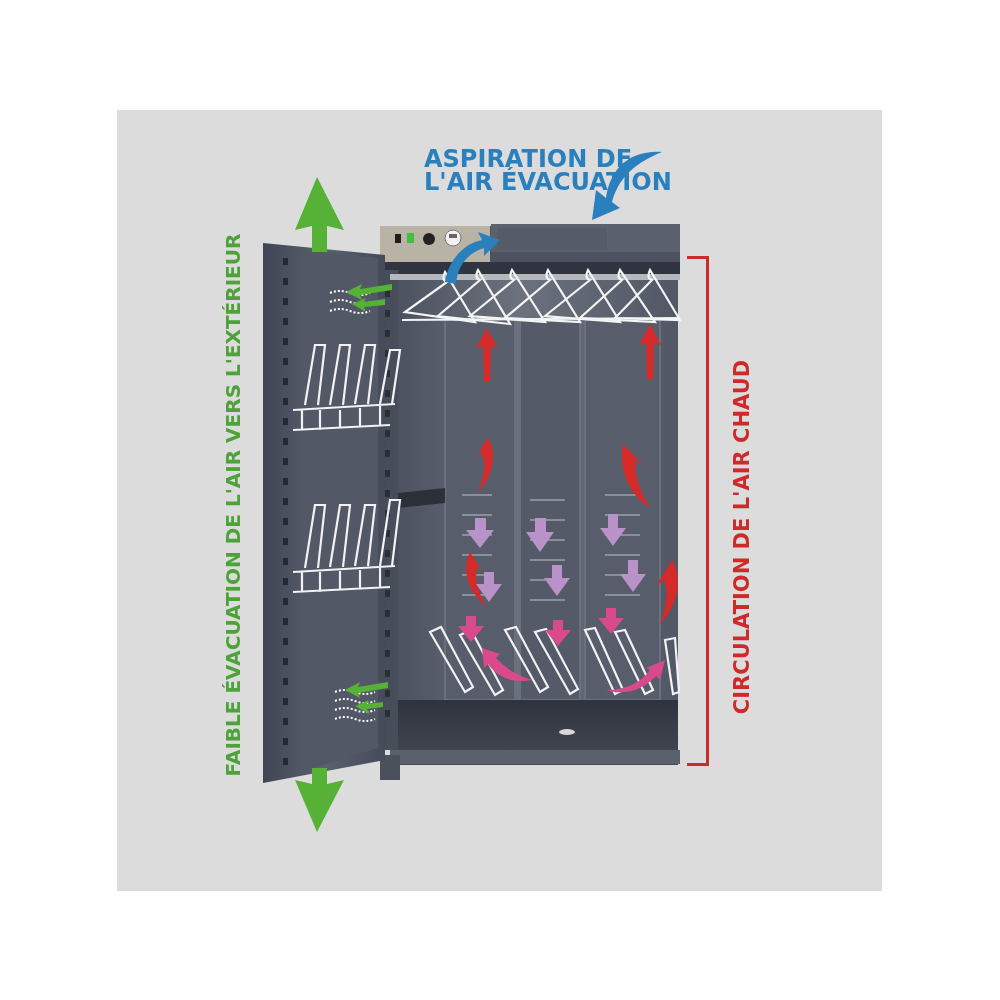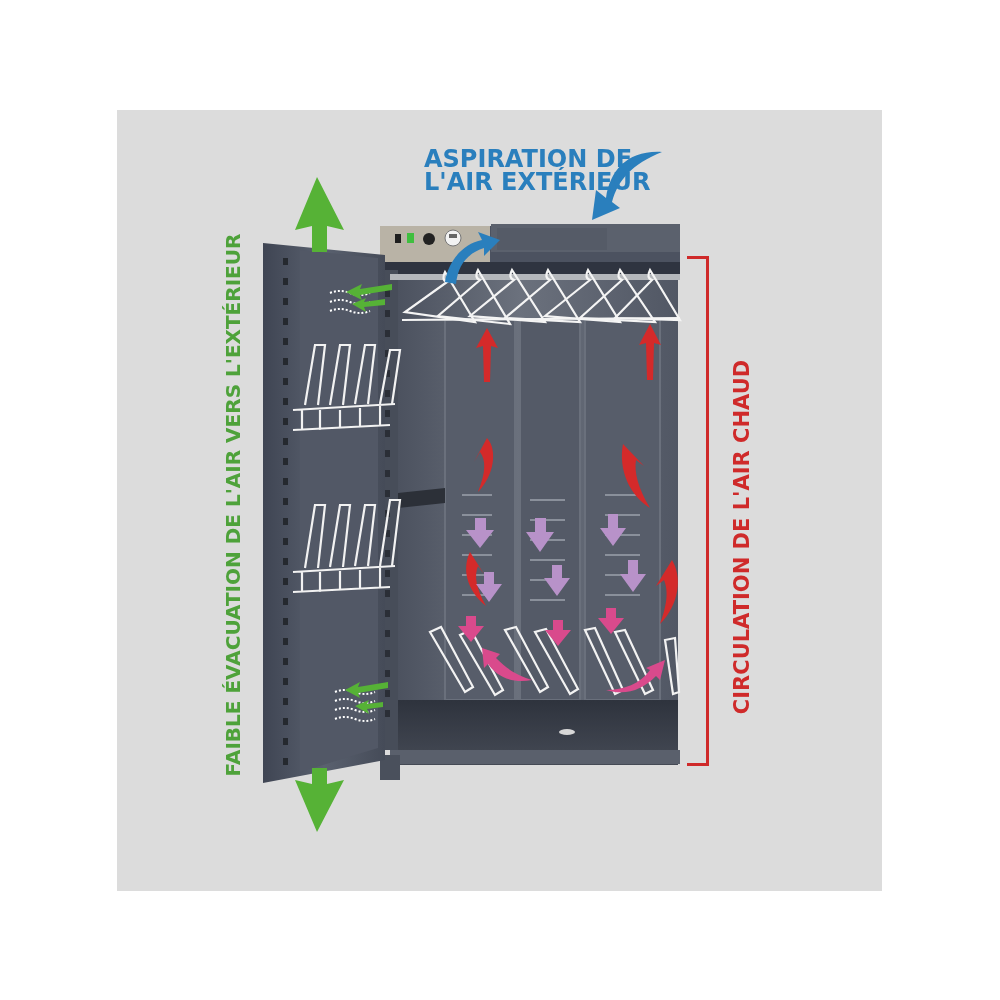--- a/index.html
+++ b/index.html
@@ -222,19 +222,19 @@
     <polygon points="466,616 476,616 476,626 484,626 471,642 458,626 466,626"></polygon>
     <polygon points="553,620 563,620 563,630 571,630 558,646 545,630 553,630"></polygon>
     <polygon points="606,608 616,608 616,618 624,618 611,634 598,618 606,618"></polygon>
     <path d="M482 648 L500 654 L496 658 C510 672 520 676 532 680 C512 684 496 676 488 664 L484 668 Z"></path>
     <path d="M606 690 C624 690 640 684 650 670 L646 668 L665 660 L660 680 L656 676 C642 690 626 696 606 690 Z"></path>
   </g>
 </svg>
 
 <div class="label lbl-blue">
   <div>ASPIRATION DE</div>
-  <div>L'AIR EXTÉRIEUR</div>
+  <div>L'AIR ÉVACUATION</div>
 </div>
 
 <div class="label lbl-green">FAIBLE ÉVACUATION DE L'AIR VERS L'EXTÉRIEUR</div>
 
 <div class="bracket"></div>
 <div class="label lbl-red">CIRCULATION DE L'AIR CHAUD</div>
 
 </body></html>

